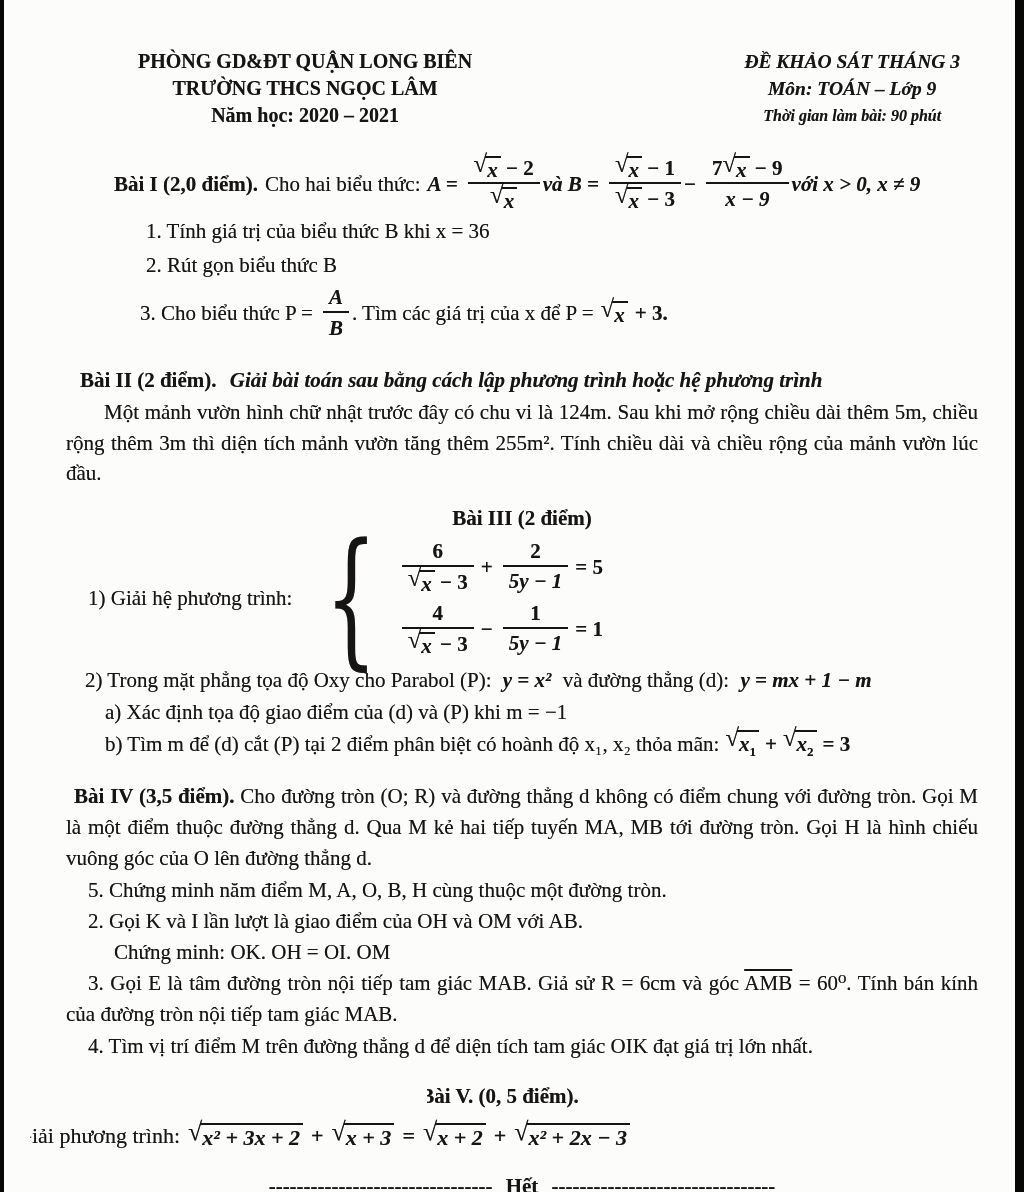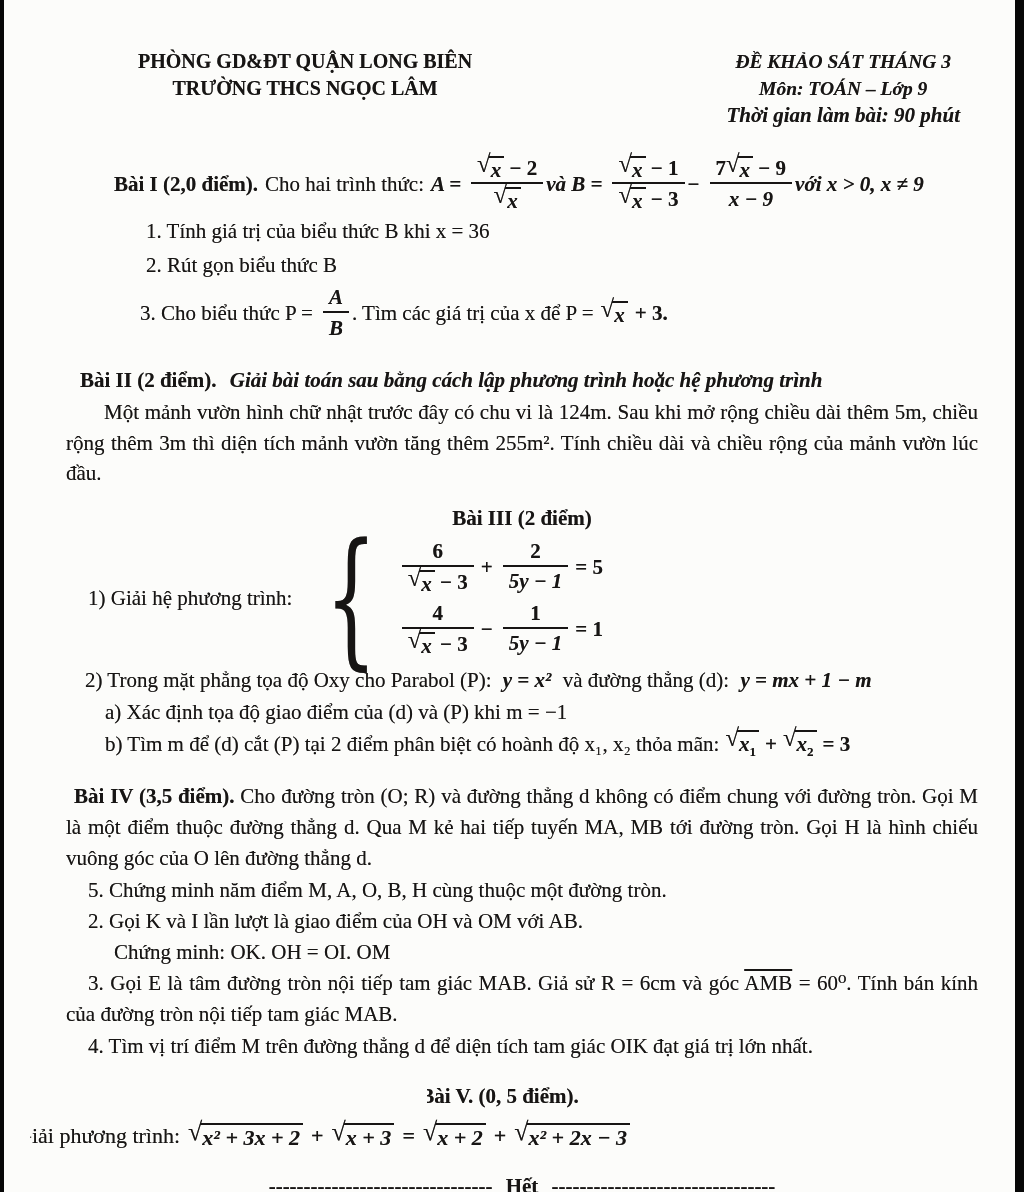--- a/index.html
+++ b/index.html
@@ -77,33 +77,34 @@
 <body>
 
 <div class="page">
   <div class="edge edge-l"></div>
   <div class="edge edge-r"></div>
 
   <div class="hdr">
     <div class="col left">
       <div>PHÒNG GD&amp;ĐT QUẬN LONG BIÊN</div>
       <div>TRƯỜNG THCS NGỌC LÂM</div>
+      <div>Năm học: 2020 – 2021</div>
     </div>
     <div class="col right">
       <div>ĐỀ KHẢO SÁT THÁNG 3</div>
       <div>Môn: TOÁN – Lớp 9</div>
-      <div style="font-size:21px">Thời gian làm bài: 90 phút</div>
+      <div style="font-size:16px">Thời gian làm bài: 90 phút</div>
     </div>
   </div>
 
   <div class="content">
 
     <div class="fline b1-head">
       <span class="bold">Bài I (2,0 điểm).</span>
-      <span>Cho hai trình thức:</span>
+      <span>Cho hai biểu thức:</span>
       <span class="mi">A =</span>
       <span class="frac">
         <span class="num"><span class="sq">
               <span class="rsym">√</span>
               <span class="rad mi">x</span>
             </span><span class="mb"> − 2</span></span>
         <span class="den"><span class="sq">
               <span class="rsym">√</span>
               <span class="rad mi">x</span>
             </span></span>

